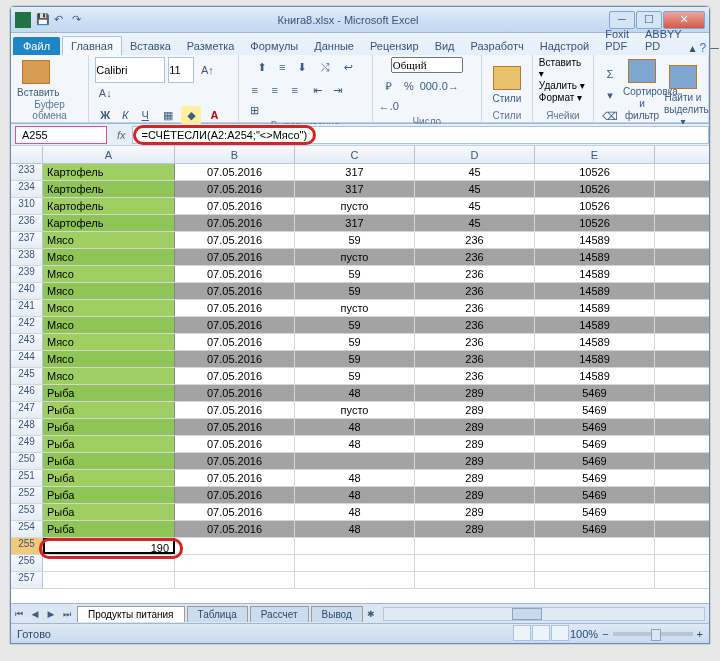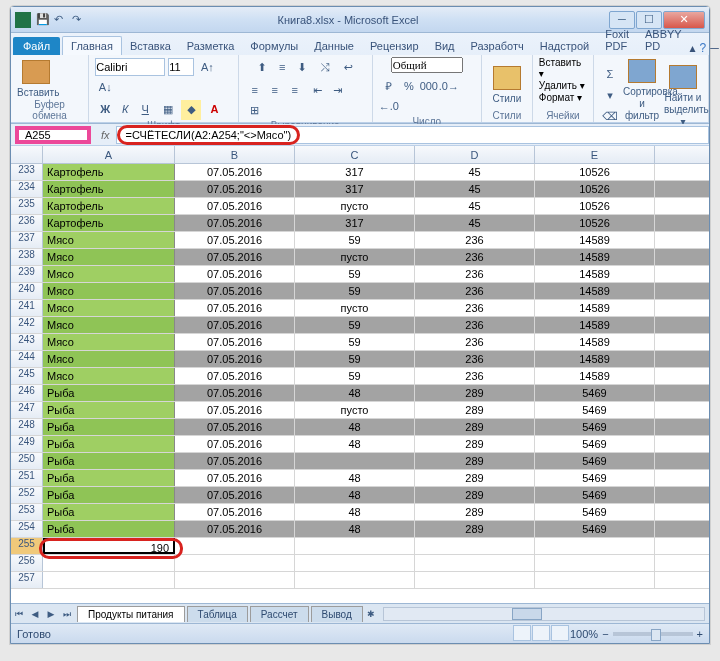--- a/index.html
+++ b/index.html
@@ -20,23 +20,23 @@
 .rtab.active{background:#f5f9fe;border:1px solid #a9c3e0;border-bottom:none;border-radius:2px 2px 0 0}
 .help{margin-left:auto;display:flex;gap:4px;padding-right:6px}
 .help span{color:#39537a;cursor:pointer;font-size:12px}
 .ribbonbody{height:68px;background:#f3f7fc;display:flex;border-bottom:1px solid #bcd0e8}
 .group{border-right:1px solid #cdd9e8;padding:2px 6px 0;display:flex;flex-direction:column;justify-content:space-between}
 .grouplabel{text-align:center;font-size:10px;color:#5d7698;padding-bottom:1px}
 .gbody{display:flex;gap:3px;align-items:center;flex:1}
 .bigbtn{width:38px;text-align:center;color:#3e5c82;cursor:pointer}
 .bigbtn .ic{width:28px;height:24px;margin:2px auto;background:#d89b52;border:1px solid #b57a30}
 .iconbtn{width:20px;height:20px;border:1px solid transparent;cursor:pointer;display:inline-flex;align-items:center;justify-content:center;color:#3e5c82}
-.fontbox select,.fontbox input{height:18px;font-size:11px;border:1px solid #a9c3e0}
+.fontbox select,.fontbox input{height:26px;font-size:11px;border:1px solid #a9c3e0}
 .namebar{height:22px;background:#e6eef8;display:flex;align-items:center;border-bottom:1px solid #bcd0e8}
-.namebox{width:76px;height:18px;background:#fff;border:4px solid #ec4899;margin:0 4px;padding:0 6px;display:flex;align-items:center}
+.namebox{width:92px;height:18px;background:#fff;border:1px solid #ec4899;margin:0 4px;padding:0 6px;display:flex;align-items:center}
 .fxlabel{font-style:italic;color:#666;padding:0 6px}
 .formulabox{flex:1;height:18px;background:#fff;border:1px solid #a9c3e0;display:flex;align-items:center;padding:0 4px}
 .redcirc{border:3px solid #d8231f;border-radius:14px;padding:1px 6px;position:relative;left:-4px}
 .grid{flex:1;overflow:hidden;position:relative;background:#fff}
 .ghead{display:flex;height:18px;background:linear-gradient(#f7f9fc,#e5ecf5);border-bottom:1px solid #b7c5d7}
 .rowhead{width:32px;border-right:1px solid #b7c5d7;text-align:center;font-size:10px;color:#3a567d;background:linear-gradient(#f7f9fc,#e5ecf5)}
 .colhead{border-right:1px solid #b7c5d7;text-align:center;color:#3a567d;line-height:18px;cursor:pointer}
 .cA{width:132px}.cB{width:120px}.cC{width:120px}.cD{width:120px}.cE{width:120px}
 .rows{position:relative}
 .row{display:flex;height:17px;border-bottom:1px solid #d6d6d6}
@@ -196,21 +196,21 @@
         </div>
         <div class="row alt">
           <div class="rowhead">234</div>
           <div class="cell colA cA">Картофель</div>
           <div class="cell cB c">07.05.2016</div>
           <div class="cell cC c">317</div>
           <div class="cell cD c">45</div>
           <div class="cell cE c">10526</div>
         </div>
         <div class="row">
-          <div class="rowhead">235</div>
+          <div class="rowhead">310</div>
           <div class="cell colA cA">Картофель</div>
           <div class="cell cB c">07.05.2016</div>
           <div class="cell cC c">пусто</div>
           <div class="cell cD c">45</div>
           <div class="cell cE c">10526</div>
         </div>
         <div class="row alt">
           <div class="rowhead">236</div>
           <div class="cell colA cA">Картофель</div>
           <div class="cell cB c">07.05.2016</div>

